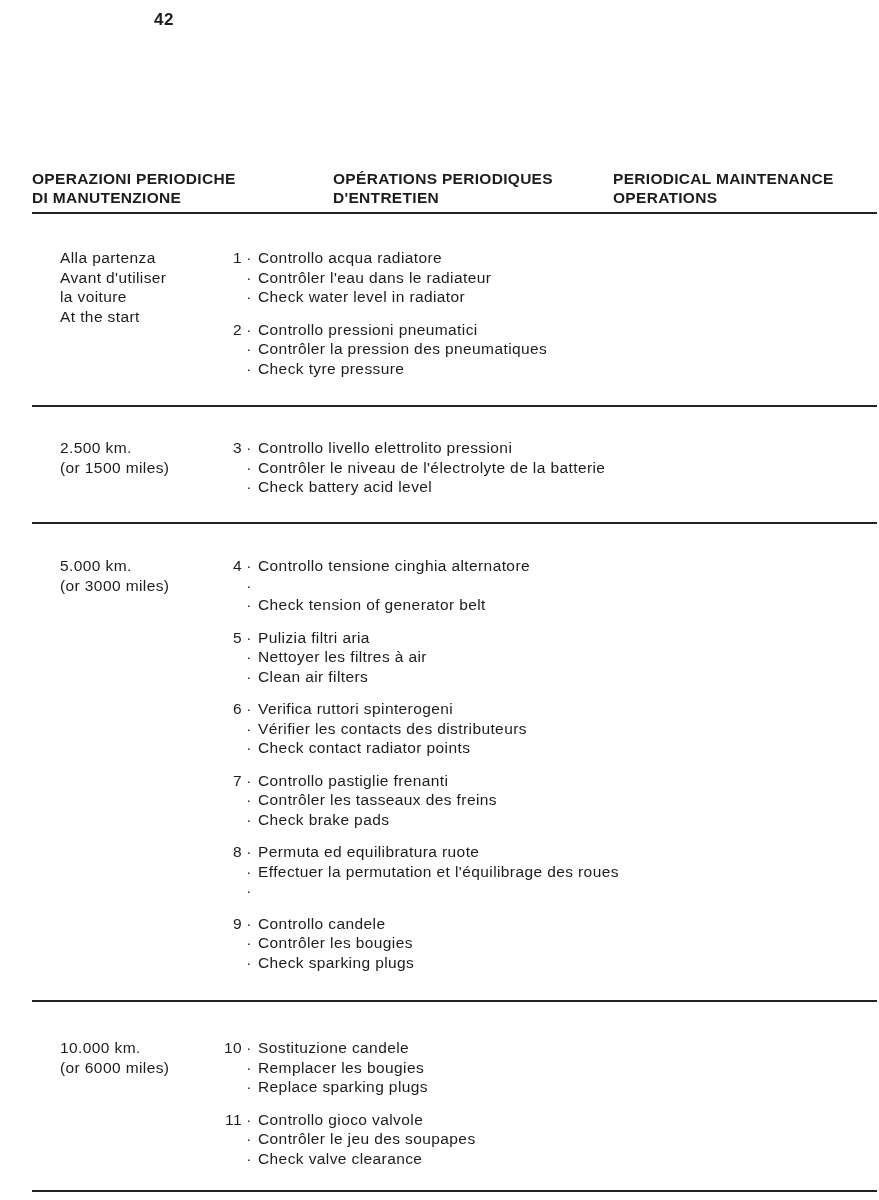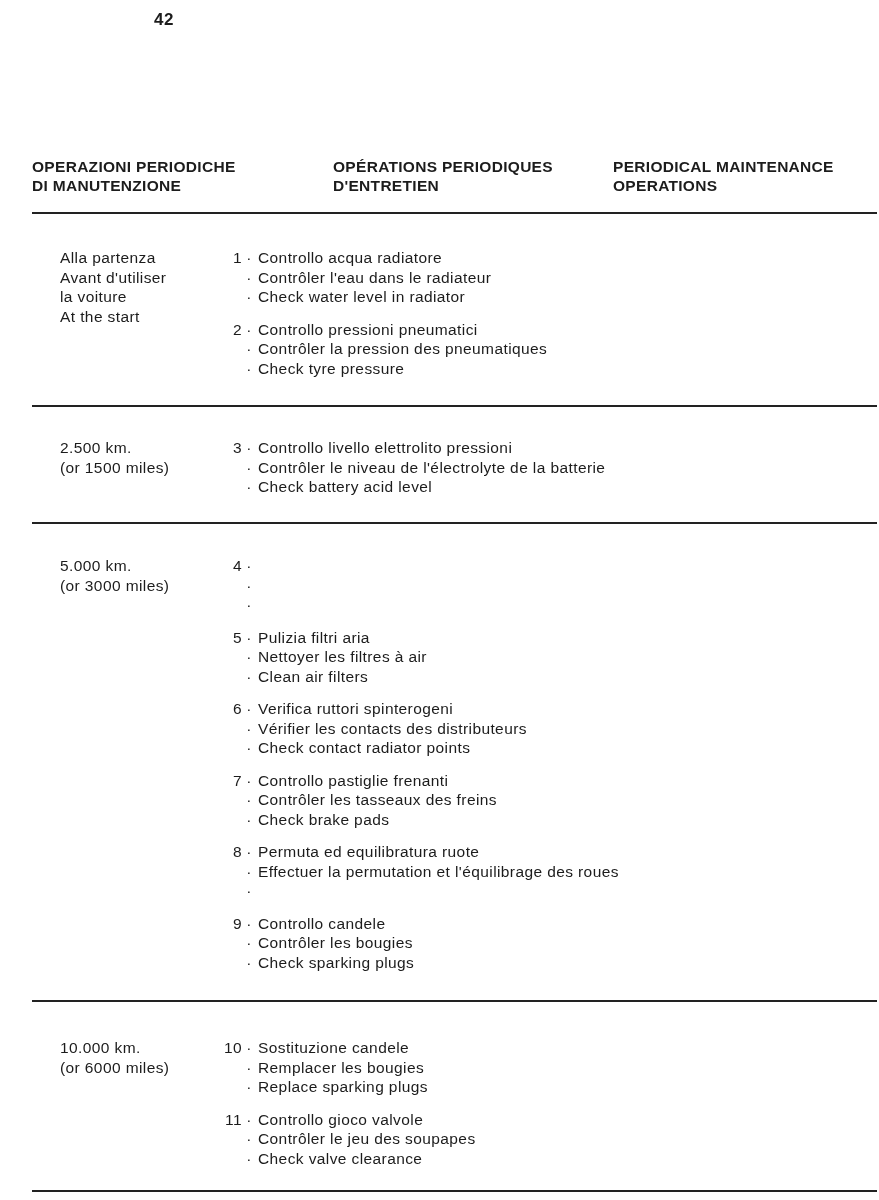--- a/index.html
+++ b/index.html
@@ -8,21 +8,21 @@
       font-family: "Liberation Sans", sans-serif; color: #1c1c1c;
     }
     .page-number {
       position: absolute; left: 154px; top: 10px;
       font-size: 17px; font-weight: bold; letter-spacing: 0.5px;
     }
     .header {
       position: absolute; top: 153px; left: 32px; width: 845px;
       font-weight: bold; font-size: 15.5px; line-height: 19px; letter-spacing: 0.3px;
     }
-    .header .col { position: absolute; top: 4px; }
+    .header .col { position: absolute; top: 16px; }
     .header .col.it { left: 0; }
     .header .col.fr { left: 285px; margin-left: 16px; }
     .header .col.en { left: 581px; }
     .rule {
       position: absolute; left: 32px; width: 845px; height: 2px; background: #222;
     }
     .section { position: absolute; left: 32px; width: 845px; }
     .interval {
       position: absolute; left: 0; top: 0;
       font-size: 15.5px; line-height: 19.5px; letter-spacing: 0.4px; margin-left: 28px;
@@ -134,28 +134,30 @@
     <div class="section" style="top: 556px;">
       <div class="interval">
         <div>5.000 km.</div>
         <div>(or 3000 miles)</div>
       </div>
       <div class="ops">
         <div class="op">
           <div class="op-line">
             <span class="op-num">4</span>
             <span class="op-dot">·</span>
-          </div>
-          <div class="op-line">
-            <span class="op-num"></span>
-            <span class="op-dot">·</span>
-          </div>
-          <div class="op-line">
-            <span class="op-num"></span>
-            <span class="op-dot">·</span>
+            <span class="op-text">Controllo tensione cinghia alternatore</span>
+          </div>
+          <div class="op-line">
+            <span class="op-num"></span>
+            <span class="op-dot">·</span>
+          </div>
+          <div class="op-line">
+            <span class="op-num"></span>
+            <span class="op-dot">·</span>
+            <span class="op-text">Check tension of generator belt</span>
           </div>
         </div>
         <div class="op">
           <div class="op-line">
             <span class="op-num">5</span>
             <span class="op-dot">·</span>
             <span class="op-text">Pulizia filtri aria</span>
           </div>
           <div class="op-line">
             <span class="op-num"></span>

